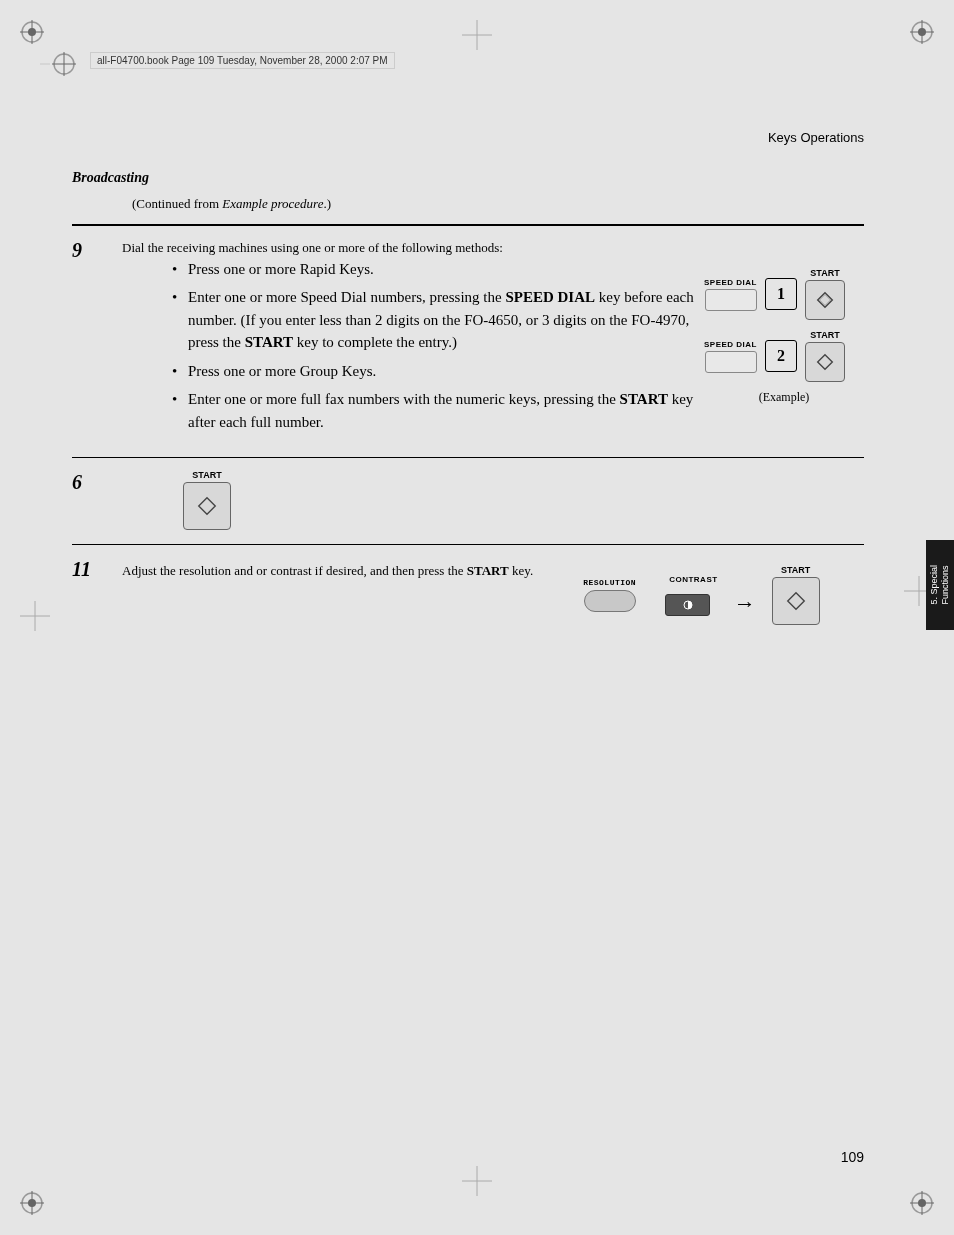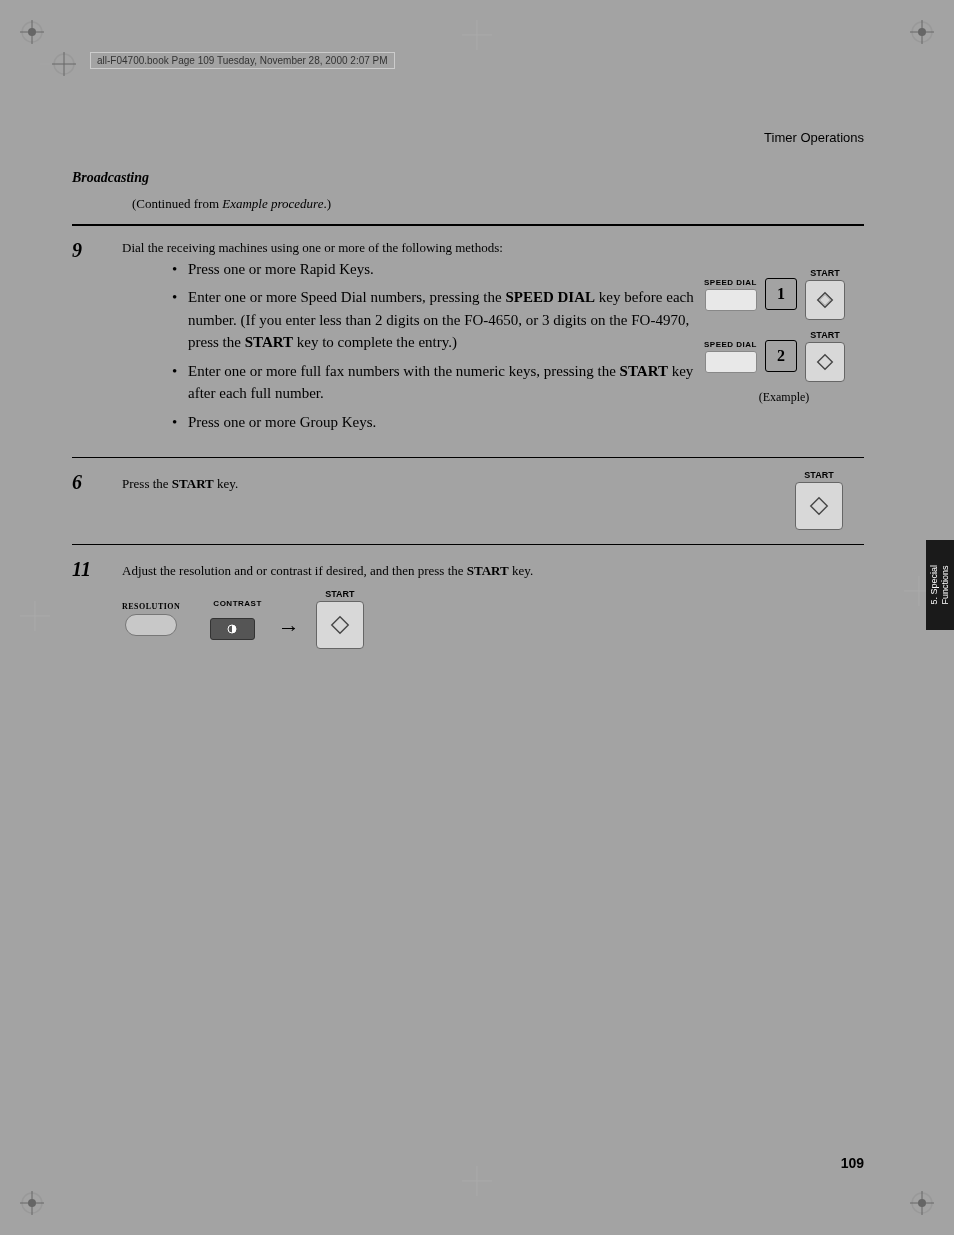--- a/index.html
+++ b/index.html
@@ -10,21 +10,21 @@
       background: #fff;
       font-family: 'Times New Roman', Times, serif;
       font-size: 13px;
       color: #000;
       position: relative;
     }
 
     .page {
       width: 954px;
       min-height: 1235px;
-      background: #a3a3a3;
+      background: #e5e5e5;
       position: relative;
       padding: 0;
     }
 
     
     .corner-mark {
       position: absolute;
       width: 60px;
       height: 60px;
     }
@@ -249,21 +249,21 @@
     }
 
     .resolution-btn {
       display: flex;
       flex-direction: column;
       align-items: center;
     }
 
     .resolution-label {
       font-size: 8px;
-      font-family: Liberation Serif, serif;
+      font-family: Liberation Mono, monospace;
       font-weight: bold;
       letter-spacing: 0.5px;
       margin-bottom: 3px;
     }
 
     .resolution-key {
       width: 52px;
       height: 22px;
       background: #c8c8c8;
       border: 1px solid #777;
@@ -329,24 +329,24 @@
       text-orientation: mixed;
       transform: rotate(180deg);
       white-space: nowrap;
       line-height: 1.2;
       text-align: center;
     }
 
     
     .page-number {
       position: absolute;
-      bottom: 64px;
+      bottom: 70px;
       right: 90px;
       font-size: 14px;
-      font-weight: bold;
+      font-weight: normal;
       font-family: Arial, sans-serif;
     }
 
     
     .bottom-center-mark {
       position: absolute;
       bottom: 35px;
       left: 50%;
       transform: translateX(-50%);
     }
@@ -441,21 +441,21 @@
 
   <div class="bottom-center-mark">
     <svg width="30" height="30" viewBox="0 0 30 30">
       <line x1="15" y1="0" x2="15" y2="30" stroke="#aaa" stroke-width="1"></line>
       <line x1="0" y1="15" x2="30" y2="15" stroke="#aaa" stroke-width="1"></line>
     </svg>
   </div>
 
   <div class="file-header">all-F04700.book  Page 109  Tuesday, November 28, 2000  2:07 PM</div>
 
-  <div class="page-title">Timer Operations</div>
+  <div class="page-title">Keys Operations</div>
 
   <div class="side-tab">
     <div class="side-tab-text">5. Special<br>Functions</div>
   </div>
 
   <div class="content">
 
     <div class="section-heading">Broadcasting</div>
 
     <div class="continued-text">
@@ -464,22 +464,22 @@
 
     <hr class="hr-thick">
 
     <div class="step-row">
       <div class="step-number">9</div>
       <div style="flex:1;">
         <div class="step-content">Dial the receiving machines using one or more of the following methods:</div>
         <ul class="bullet-list">
           <li>Press one or more Rapid Keys.</li>
           <li>Enter one or more Speed Dial numbers, pressing the <strong>SPEED DIAL</strong> key before each number. (If you enter less than 2 digits on the FO-4650, or 3 digits on the FO-4970, press the <strong>START</strong> key to complete the entry.)</li>
+          <li>Press one or more Group Keys.</li>
           <li>Enter one or more full fax numbers with the numeric keys, pressing the <strong>START</strong> key after each full number.</li>
-          <li>Press one or more Group Keys.</li>
         </ul>
       </div>
 
       <div class="diagram-area" style="min-width:160px; margin-left:10px; margin-top: 30px;">
 
         <div class="speed-dial-row">
           <div class="speed-dial-btn">
             <div class="speed-dial-label">SPEED DIAL</div>
             <div class="speed-dial-key"></div>
           </div>
@@ -511,36 +511,33 @@
           </div>
         </div>
         <div class="example-text">(Example)</div>
       </div>
     </div>
 
     <hr class="hr-thin">
 
     <div class="step-row">
       <div class="step-number">6</div>
-      <div class="step-content" style="margin-top:4px;">
-        Press the <strong>START</strong> key.
-      </div>
       <div class="step10-diagram" style="min-width:90px; margin-left:40px;">
         <div class="start-label">START</div>
         <div class="start-btn" style="width:48px;height:48px;">
           <svg viewBox="0 0 24 24" width="28" height="28" fill="none" stroke="#333" stroke-width="1.5">
             <polygon points="12,3 21,12 12,21 3,12" fill="none" stroke="#444" stroke-width="1.5"></polygon>
           </svg>
         </div>
       </div>
     </div>
 
     <hr class="hr-thin">
 
-    <div class="step-row" style="flex-direction:column;">
+    <div class="step-row" style="flex-direction:row;">
       <div style="display:flex; align-items:flex-start;">
         <div class="step-number">11</div>
         <div class="step-content" style="margin-top:4px;">
           Adjust the resolution and or contrast if desired, and then press the <strong>START</strong> key.
         </div>
       </div>
 
       <div class="step11-diagram">
 
         <div class="resolution-btn">

